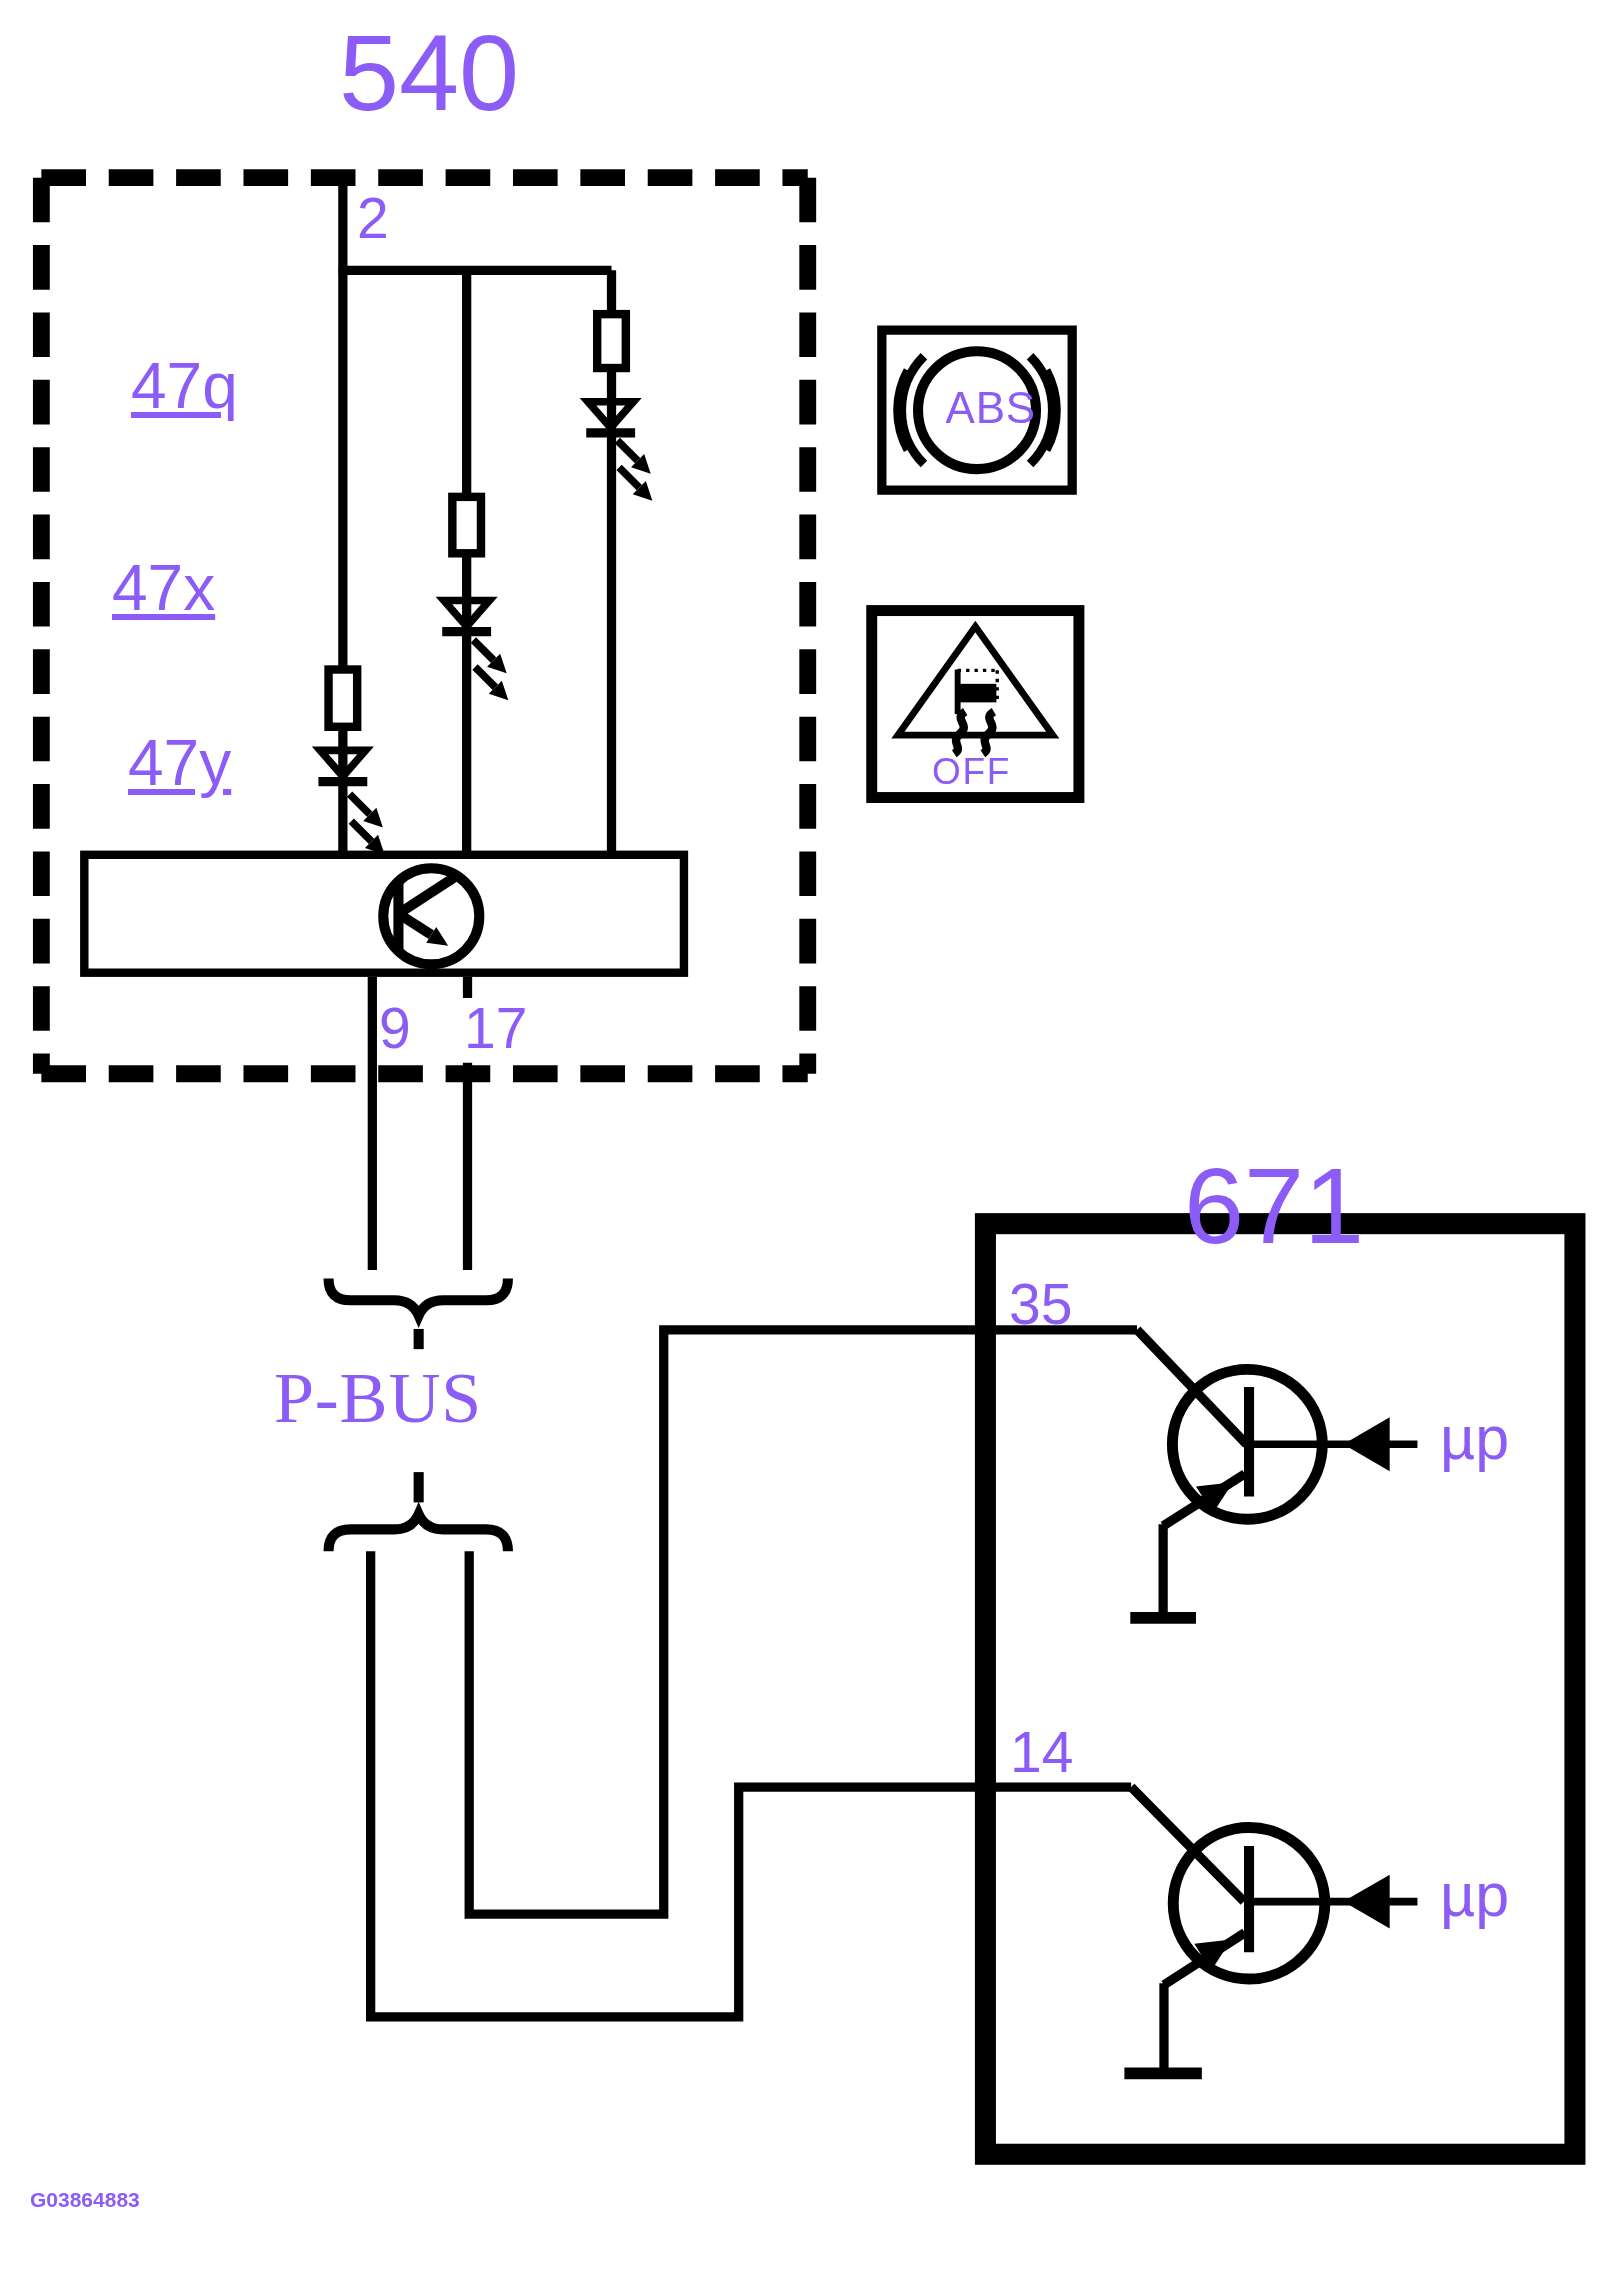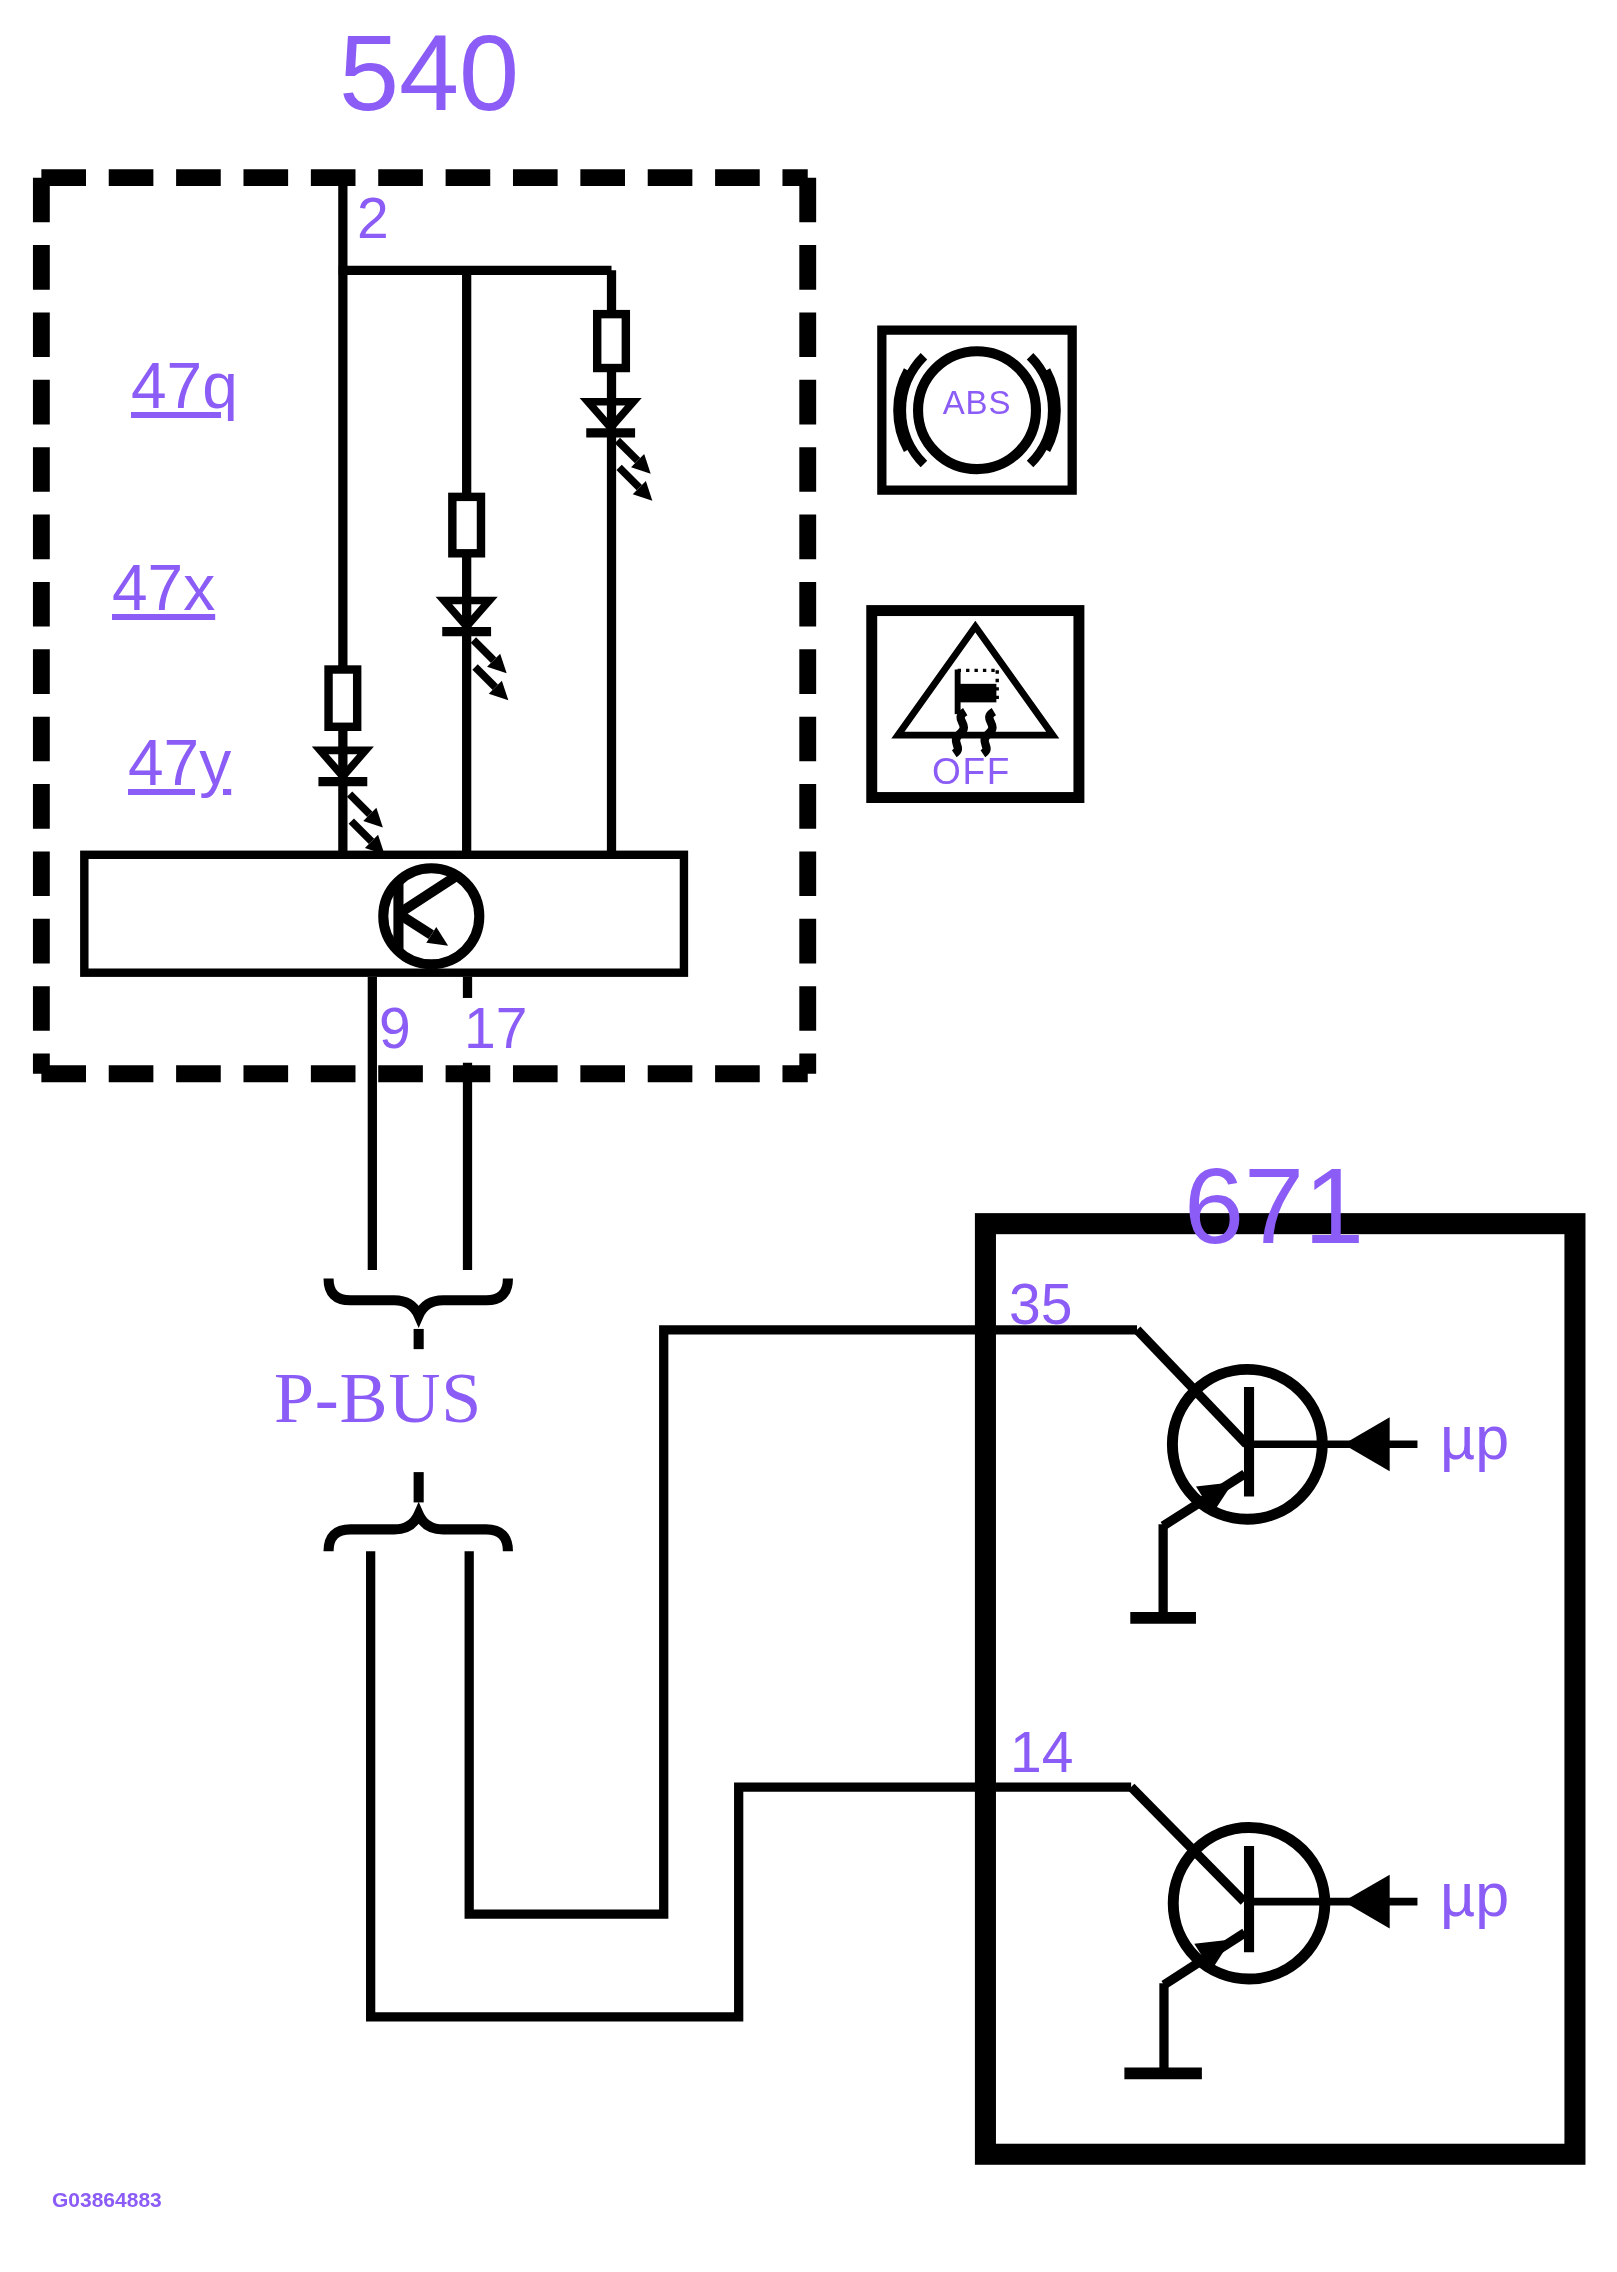--- a/index.html
+++ b/index.html
@@ -5,23 +5,23 @@
   html,body{margin:0;padding:0;background:#ffffff;}
   #stage{position:relative;width:1618px;height:2273px;background:#ffffff;overflow:hidden;
          font-family:"Liberation Sans", sans-serif;color:#000;}
   #wiring{position:absolute;left:0;top:0;}
   .lbl{position:absolute;line-height:1;white-space:nowrap;color:#8b5cf6;}
   .id-lbl{font-size:108px;text-align:center;}
   .pin-lbl{font-size:57px;}
   .lamp-lbl{font-size:64px;text-decoration:underline;}
   .bus-lbl{font-size:72px;letter-spacing:0.8px;font-family:Liberation Serif, serif;}
   .up-lbl{font-size:61px;}
-  .abs-lbl{font-size:33px;text-align:center;letter-spacing:0.8px;}
+  .abs-lbl{font-size:44px;text-align:right;letter-spacing:0.8px;}
   .off-lbl{font-size:37px;text-align:center;letter-spacing:1.7px;}
-  .foot-lbl{font-size:21px;font-weight:bold;letter-spacing:0px;margin-left:22px;}
+  .foot-lbl{font-size:21px;font-weight:bold;letter-spacing:0px;}
 </style>
 </head>
 <body>
 
 <div id="stage">
 
   <svg id="wiring" width="1618" height="2273" viewBox="0 0 1921 2699">
 
     <g stroke="#000" stroke-width="20" stroke-dasharray="53 27" fill="none">
       <line x1="49" y1="211" x2="959" y2="211"></line>

